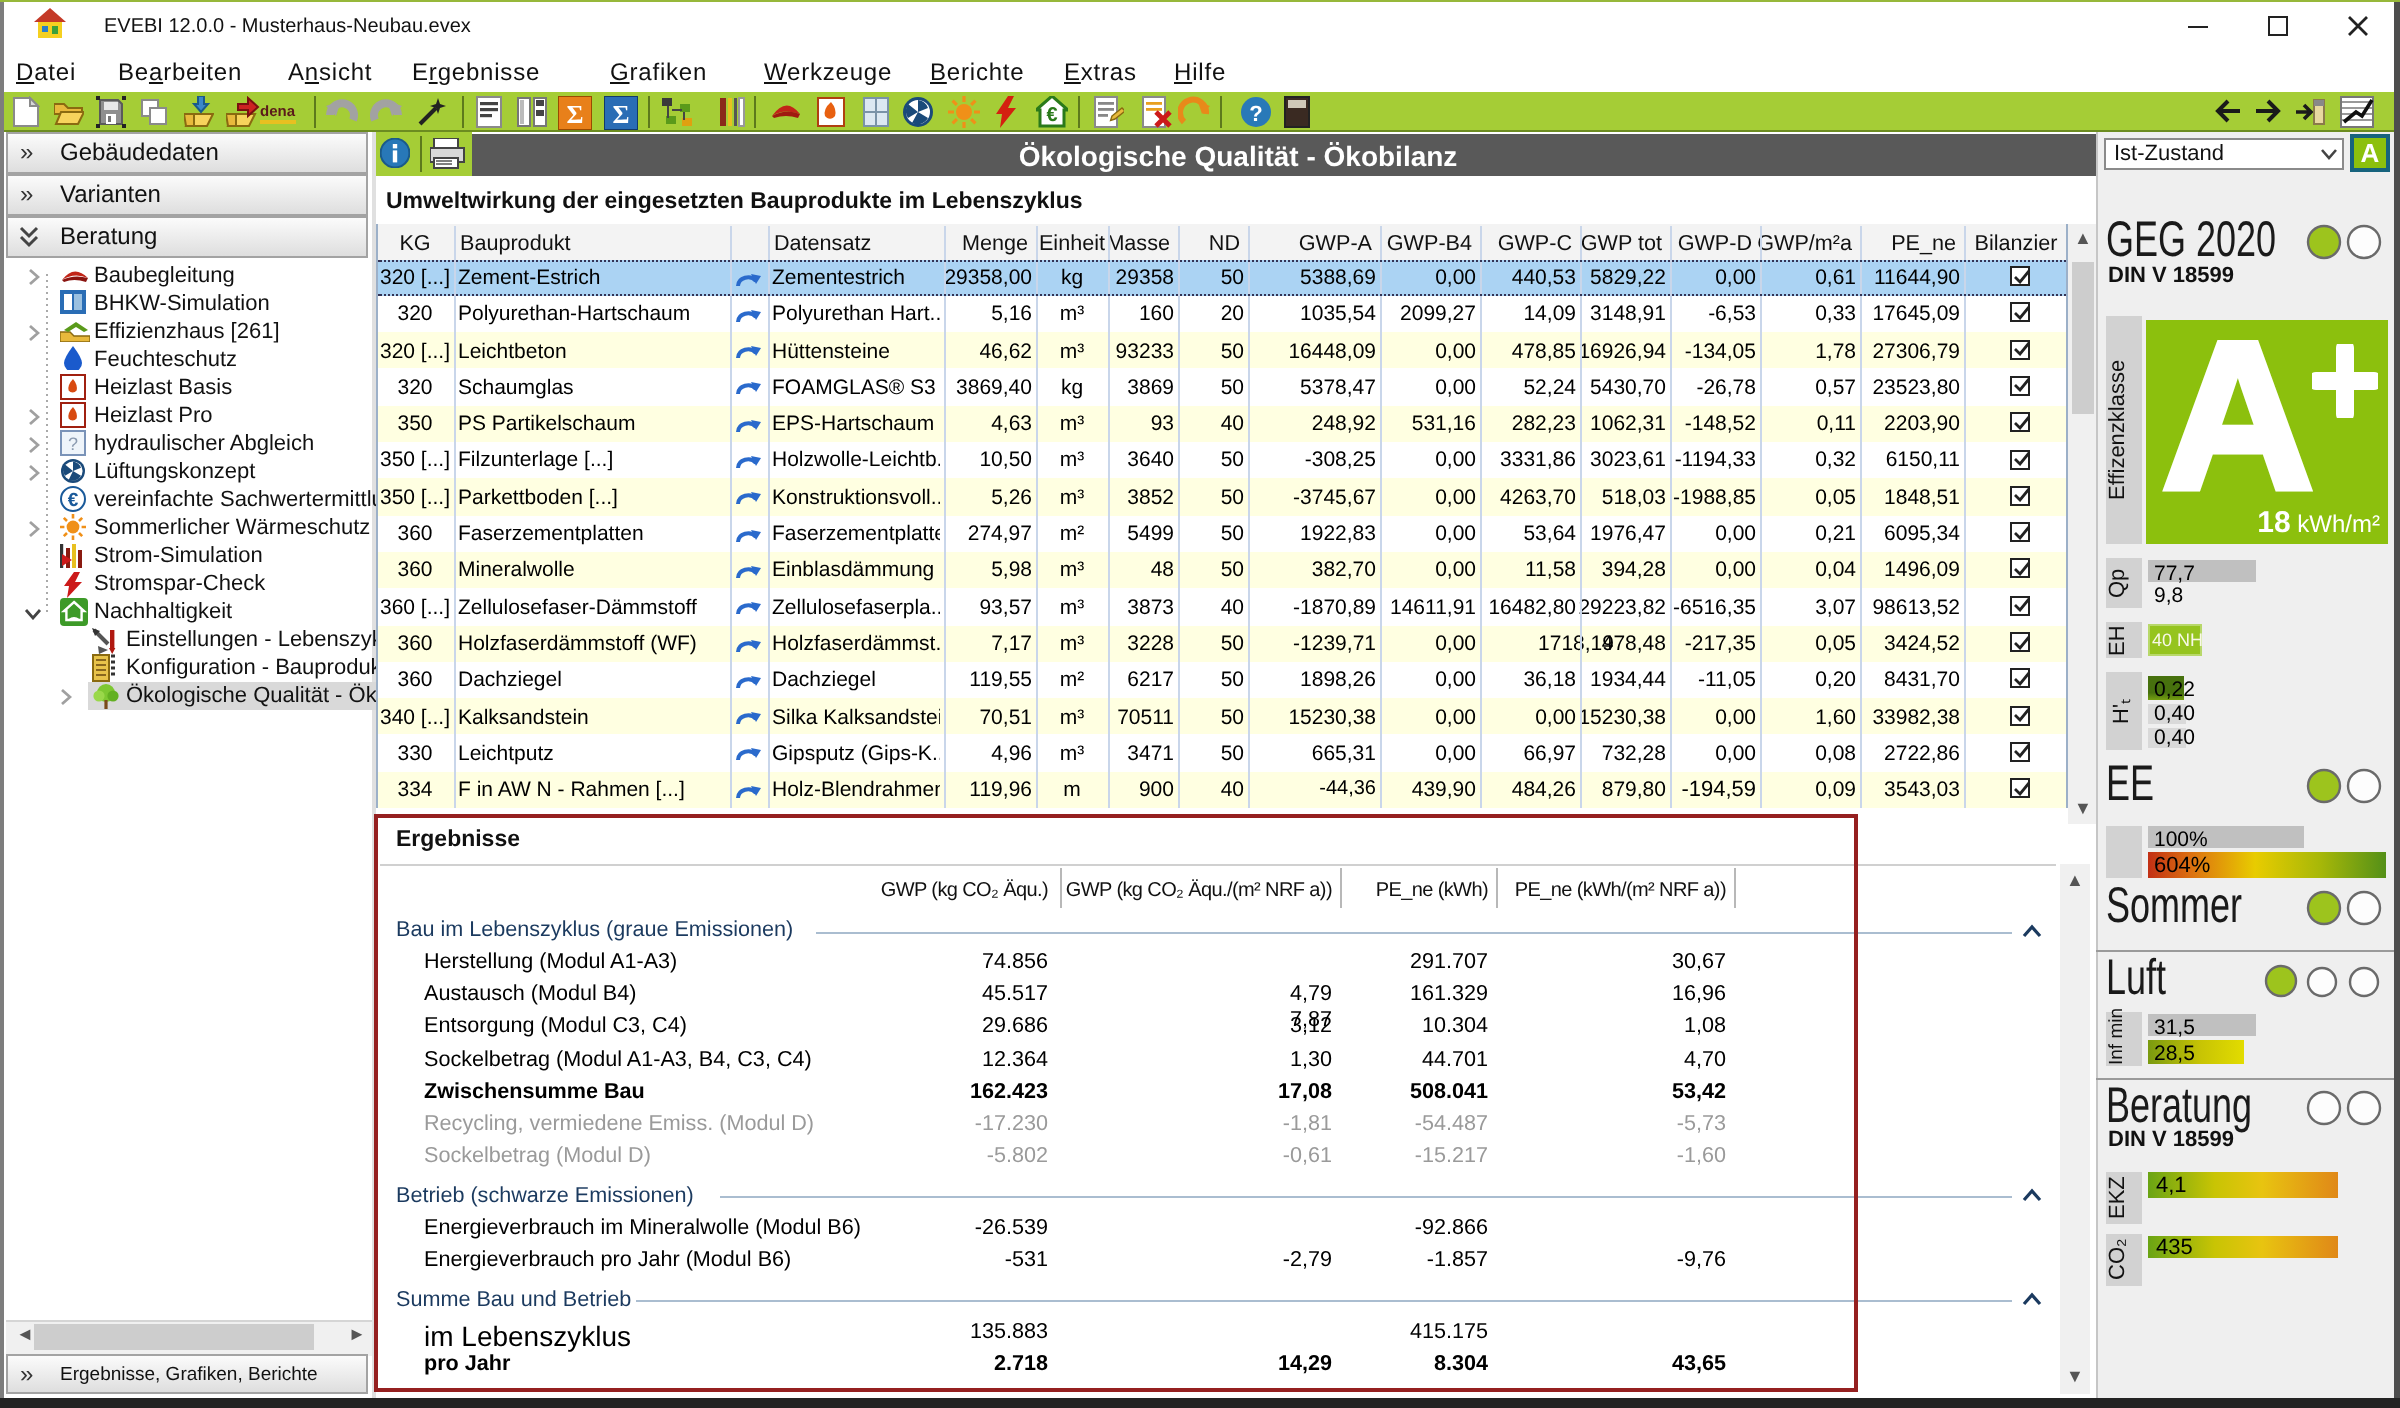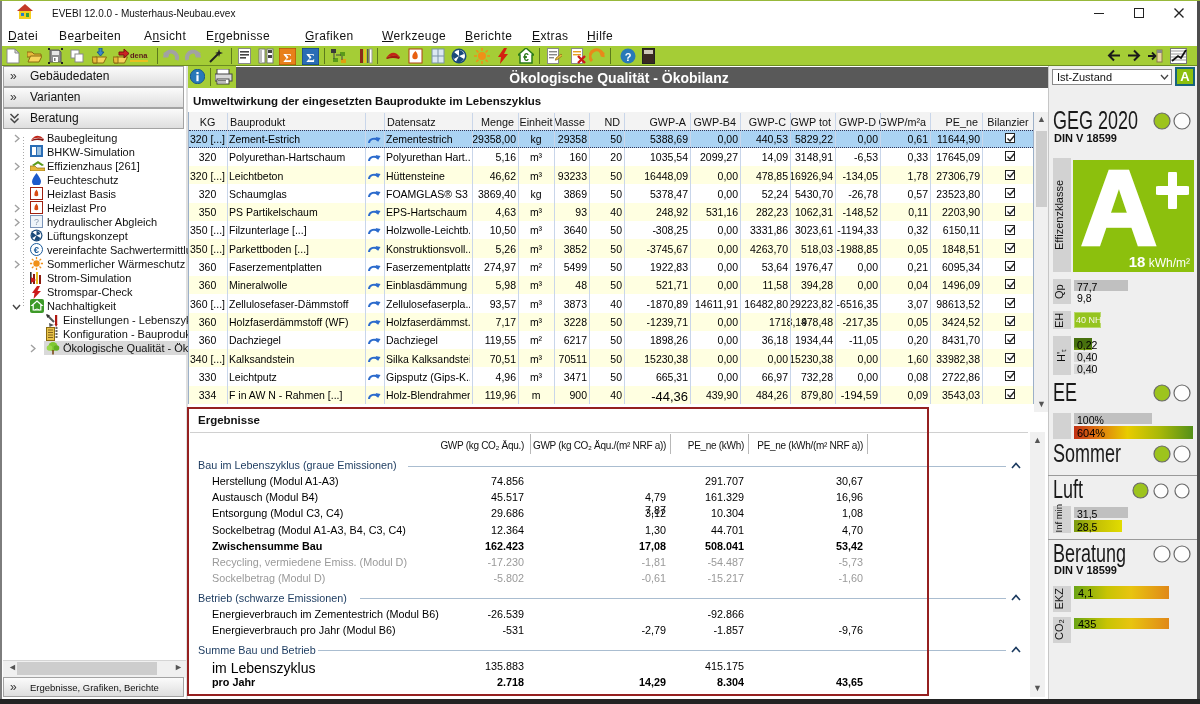--- a/index.html
+++ b/index.html
@@ -554,21 +554,21 @@
 <div class="ab tt" style="left:229px;width:134px;text-align:left;overflow:hidden;top:279.3px;font-size:10.5px;color:#000;">Mineralwolle</div>
 <svg class="ab" style="left:368px;top:279.9000000000001px" width="13" height="11" viewBox="0 0 13 11">
     <path d="M1 9 a5 4.5 0 0 1 9 -2.5" fill="none" stroke="#2a6acc" stroke-width="2"></path>
     <path d="M12.5 4 l-5 -1 2.5 5 z" fill="#2a6acc"></path>
   </svg>
 <div class="ab tt" style="left:386px;width:84px;text-align:left;overflow:hidden;top:279.3px;font-size:10.5px;color:#000;">Einblasdämmung ...</div>
 <div class="ab tt" style="left:458px;width:58px;text-align:right;top:279.3px;font-size:10.5px;color:#000;">5,98</div>
 <div class="ab tt" style="left:518px;width:36px;text-align:center;top:279.3px;font-size:10.5px;color:#000;">m³</div>
 <div class="ab tt" style="left:540px;width:47px;text-align:right;top:279.3px;font-size:10.5px;color:#000;">48</div>
 <div class="ab tt" style="left:575px;width:47px;text-align:right;top:279.3px;font-size:10.5px;color:#000;">50</div>
-<div class="ab tt" style="left:610px;width:78px;text-align:right;top:279.3px;font-size:10.5px;color:#000;">521,71</div>
+<div class="ab tt" style="left:610px;width:78px;text-align:right;top:279.3px;font-size:10.5px;color:#000;">382,70</div>
 <div class="ab tt" style="left:676px;width:62px;text-align:right;top:279.3px;font-size:10.5px;color:#000;">0,00</div>
 <div class="ab tt" style="left:726px;width:62px;text-align:right;top:279.3px;font-size:10.5px;color:#000;">11,58</div>
 <div class="ab tt" style="left:776px;width:57px;text-align:right;top:279.3px;font-size:10.5px;color:#000;">394,28</div>
 <div class="ab tt" style="left:821px;width:57px;text-align:right;top:279.3px;font-size:10.5px;color:#000;">0,00</div>
 <div class="ab tt" style="left:866px;width:62px;text-align:right;top:279.3px;font-size:10.5px;color:#000;">0,04</div>
 <div class="ab tt" style="left:916px;width:64px;text-align:right;top:279.3px;font-size:10.5px;color:#000;">1496,09</div>
 <div class="ab" style="left:1005px;top:279.4000000000001px;width:10px;height:10px;border:1.3px solid #222;box-sizing:border-box;background:#fff;"></div>
 <svg class="ab" style="left:1006.5px;top:280.9000000000001px" width="8" height="7" viewBox="0 0 8 7">
     <path d="M0.5 3.5 L3 6 L7.5 0.5" stroke="#222" stroke-width="1.4" fill="none"></path>
   </svg>
@@ -692,21 +692,21 @@
 <div class="ab tt" style="left:229px;width:134px;text-align:left;overflow:hidden;top:389.1px;font-size:10.5px;color:#000;">F in AW N - Rahmen [...]</div>
 <svg class="ab" style="left:368px;top:389.70000000000016px" width="13" height="11" viewBox="0 0 13 11">
     <path d="M1 9 a5 4.5 0 0 1 9 -2.5" fill="none" stroke="#2a6acc" stroke-width="2"></path>
     <path d="M12.5 4 l-5 -1 2.5 5 z" fill="#2a6acc"></path>
   </svg>
 <div class="ab tt" style="left:386px;width:84px;text-align:left;overflow:hidden;top:389.1px;font-size:10.5px;color:#000;">Holz-Blendrahmen</div>
 <div class="ab tt" style="left:458px;width:58px;text-align:right;top:389.1px;font-size:10.5px;color:#000;">119,96</div>
 <div class="ab tt" style="left:518px;width:36px;text-align:center;top:389.1px;font-size:10.5px;color:#000;">m</div>
 <div class="ab tt" style="left:540px;width:47px;text-align:right;top:389.1px;font-size:10.5px;color:#000;">900</div>
 <div class="ab tt" style="left:575px;width:47px;text-align:right;top:389.1px;font-size:10.5px;color:#000;">40</div>
-<div class="ab tt" style="left:610px;width:78px;text-align:right;top:389.1px;font-size:13px;color:#000;">-44,36</div>
+<div class="ab tt" style="left:610px;width:78px;text-align:right;top:389.1px;font-size:10px;color:#000;">-44,36</div>
 <div class="ab tt" style="left:676px;width:62px;text-align:right;top:389.1px;font-size:10.5px;color:#000;">439,90</div>
 <div class="ab tt" style="left:726px;width:62px;text-align:right;top:389.1px;font-size:10.5px;color:#000;">484,26</div>
 <div class="ab tt" style="left:776px;width:57px;text-align:right;top:389.1px;font-size:10.5px;color:#000;">879,80</div>
 <div class="ab tt" style="left:821px;width:57px;text-align:right;top:389.1px;font-size:11px;color:#000;">-194,59</div>
 <div class="ab tt" style="left:866px;width:62px;text-align:right;top:389.1px;font-size:10.5px;color:#000;">0,09</div>
 <div class="ab tt" style="left:916px;width:64px;text-align:right;top:389.1px;font-size:10.5px;color:#000;">3543,03</div>
 <div class="ab" style="left:1005px;top:389.20000000000016px;width:10px;height:10px;border:1.3px solid #222;box-sizing:border-box;background:#fff;"></div>
 <svg class="ab" style="left:1006.5px;top:390.70000000000016px" width="8" height="7" viewBox="0 0 8 7">
     <path d="M0.5 3.5 L3 6 L7.5 0.5" stroke="#222" stroke-width="1.4" fill="none"></path>
   </svg>
@@ -778,21 +778,21 @@
 <div class="ab tt" style="left:212px;top:571.5px;font-size:10.8px;color:#9a9a9a;">Sockelbetrag (Modul D)</div>
 <div class="ab tt" style="left:424px;width:100px;text-align:right;top:571.5px;font-size:10.8px;color:#9a9a9a;">-5.802</div>
 <div class="ab tt" style="left:566px;width:100px;text-align:right;top:571.5px;font-size:10.8px;color:#9a9a9a;">-0,61</div>
 <div class="ab tt" style="left:644px;width:100px;text-align:right;top:571.5px;font-size:10.8px;color:#9a9a9a;">-15.217</div>
 <div class="ab tt" style="left:763px;width:100px;text-align:right;top:571.5px;font-size:10.8px;color:#9a9a9a;">-1,60</div>
 <div class="ab tt" style="left:198px;top:591.7px;font-size:10.8px;color:#1b3a5f;">Betrieb (schwarze Emissionen)</div>
 <div class="ab" style="left:360px;top:598px;width:646px;height:1px;background:#aabdd0;"></div>
 <svg class="ab" style="left:1011px;top:594px" width="10" height="7" viewBox="0 0 10 7">
     <path d="M1 6 L5 1.5 L9 6" stroke="#1b3a5f" stroke-width="1.6" fill="none"></path>
   </svg>
-<div class="ab tt" style="left:212px;top:607.6px;font-size:10.8px;color:#000;">Energieverbrauch im Zementestrich (Modul B6)</div>
+<div class="ab tt" style="left:212px;top:607.6px;font-size:10.8px;color:#000;">Energieverbrauch im Mineralwolle (Modul B6)</div>
 <div class="ab tt" style="left:424px;width:100px;text-align:right;top:607.6px;font-size:10.8px;color:#000;">-26.539</div>
 <div class="ab tt" style="left:644px;width:100px;text-align:right;top:607.6px;font-size:10.8px;color:#000;">-92.866</div>
 <div class="ab tt" style="left:212px;top:623.5px;font-size:10.8px;color:#000;">Energieverbrauch pro Jahr (Modul B6)</div>
 <div class="ab tt" style="left:424px;width:100px;text-align:right;top:623.5px;font-size:10.8px;color:#000;">-531</div>
 <div class="ab tt" style="left:566px;width:100px;text-align:right;top:623.5px;font-size:10.8px;color:#000;">-2,79</div>
 <div class="ab tt" style="left:644px;width:100px;text-align:right;top:623.5px;font-size:10.8px;color:#000;">-1.857</div>
 <div class="ab tt" style="left:763px;width:100px;text-align:right;top:623.5px;font-size:10.8px;color:#000;">-9,76</div>
 <div class="ab tt" style="left:198px;top:643.6px;font-size:10.8px;color:#1b3a5f;">Summe Bau und Betrieb</div>
 <div class="ab" style="left:318px;top:650px;width:688px;height:1px;background:#aabdd0;"></div>
 <svg class="ab" style="left:1011px;top:646px" width="10" height="7" viewBox="0 0 10 7">

